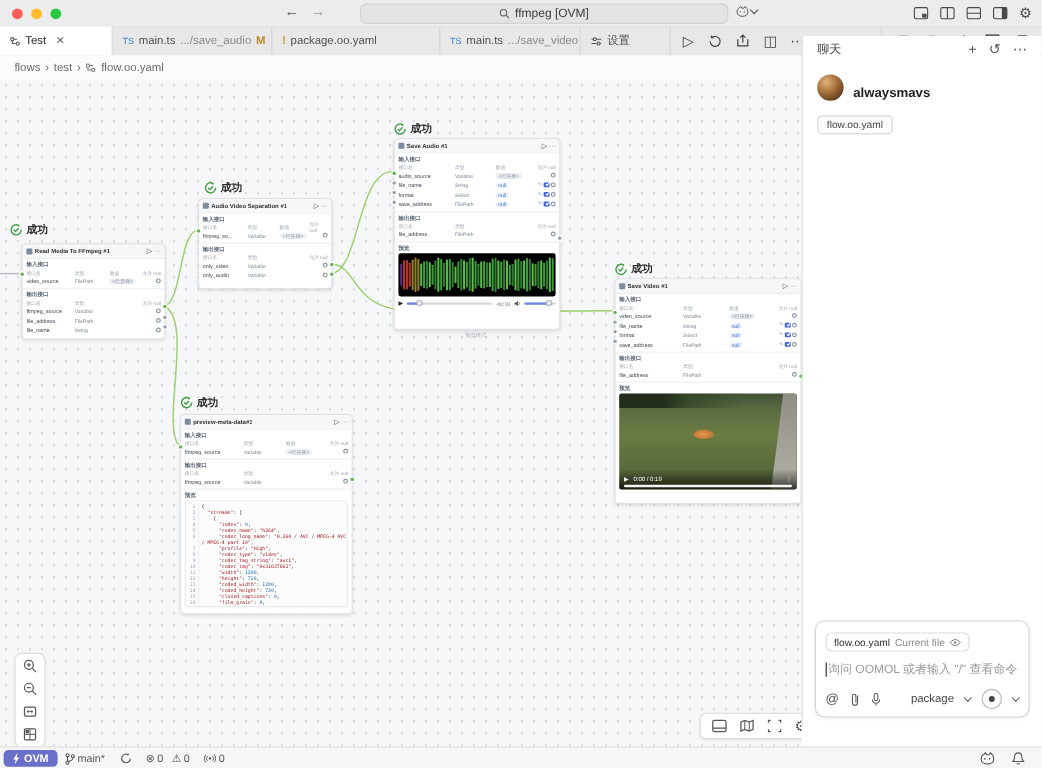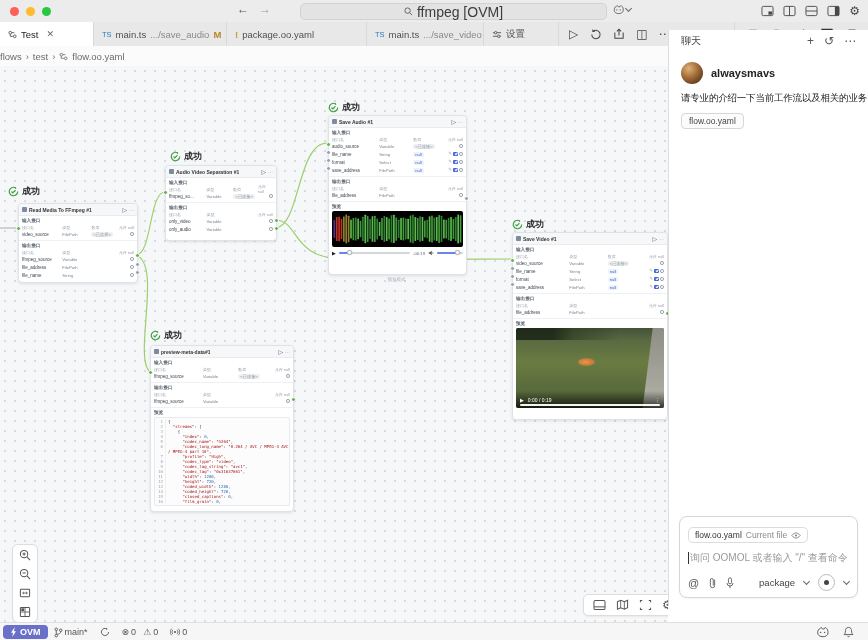--- a/index.html
+++ b/index.html
@@ -5,39 +5,39 @@
   html,body{margin:0;padding:0;}
   body{width:868px;height:640px;position:relative;overflow:hidden;background:#fff;
        font-family:"Liberation Sans","DejaVu Sans",sans-serif;-webkit-font-smoothing:antialiased;}
   svg{display:block}
   .spacer{flex:1}
   
   .titlebar{position:absolute;left:0;top:0;width:868px;height:22px;background:#ececec;border-bottom:1px solid #d9d9d9;}
   .tl{position:absolute;top:7px;width:9px;height:9px;border-radius:50%}
   .navarrow{position:absolute;top:2px;font-size:12px;color:#555}
   .searchbox{position:absolute;left:300px;top:3px;width:305px;height:15px;background:#e3e3e3;border:1px solid #d2d2d2;border-radius:5px;
-             display:flex;align-items:center;justify-content:center;gap:4px;font-size:14px;color:#3c3c3c}
+             display:flex;align-items:center;justify-content:center;gap:4px;font-size:10px;color:#3c3c3c}
   .tb-cat{position:absolute;left:612px;top:4px;display:flex;align-items:center;gap:2px;color:#555}
   .winicons{position:absolute;right:8px;top:4px;display:flex;gap:9px;align-items:center;color:#484848}
   .chv{display:inline-block;width:4px;height:4px;border-right:1px solid #666;border-bottom:1px solid #666;transform:rotate(45deg);margin-bottom:2px}
   
   .tabbar{position:absolute;left:0;top:22px;width:868px;height:24px;background:#e8e8e8;border-bottom:1px solid #d8d8d8;display:flex;align-items:stretch}
   .tab{display:flex;align-items:center;gap:4px;padding:0 8px;border-right:1px solid #d8d8d8;font-size:9.5px;color:#505050;white-space:nowrap}
   .tab.active{background:#fff;color:#222}
   .tab .ts{color:#3178c6;font-weight:normal;font-size:7.5px}
   .tab .dim{color:#8a8a8a}
   .tab .mod{color:#b5892a;font-weight:bold}
   .tab .warn{color:#d19a2f;font-weight:bold}
   .tab .x{margin-left:4px;color:#666;font-size:9px}
   .edtools{display:flex;align-items:center;gap:11px;padding:0 10px;color:#444;font-size:12px}
   .ptools{display:flex;align-items:center;gap:12px;padding:0 10px;border-left:1px solid #d8d8d8}
   .pticon{display:flex;align-items:center;padding:3px 0}
   .pticon.active{border-bottom:2px solid #3c3c3c}
   
-  .crumbbar{position:absolute;left:0;top:46px;width:668px;height:20px;background:#fbfbfb;display:flex;align-items:center;gap:4px;font-size:9.5px;color:#6b6b6b}
+  .crumbbar{position:absolute;left:0;top:46px;width:668px;height:20px;background:#fbfbfb;display:flex;align-items:center;gap:4px;padding-left:12px;font-size:9.5px;color:#6b6b6b}
   
   .canvas{position:absolute;left:0;top:66px;width:668px;height:556px;background:#f6f7f8;
           background-image:radial-gradient(#d7d9db 0.7px,transparent 0.8px);background-size:10px 10px;overflow:hidden}
   .edges{position:absolute;left:0;top:0}
   .e{fill:none;stroke:#9ccf6d;stroke-width:1.2}
   .egray{fill:none;stroke:#b4bac2;stroke-width:1.2}
   .badge{position:absolute;display:flex;align-items:center;gap:3px;font-size:9px;font-weight:bold;color:#2b2b2b}
   .node{position:absolute;background:#fff;border:1px solid #dfe2e6;border-radius:4px;box-shadow:0 1px 3px rgba(0,0,0,.10);color:#445}
   .nhead{height:11px;display:flex;align-items:center;gap:2px;padding:0 3px;background:#f6f7f8;border-bottom:1px solid #e9ebee;border-radius:4px 4px 0 0}
   .nicon{width:5px;height:5px;border-radius:1px;background:#7d8aa0;flex:none}
@@ -86,21 +86,21 @@
   .lc{white-space:pre-wrap;color:#333;word-break:break-all}
   .jk{color:#a31515}.js{color:#a31515}.jn{color:#1a6bbf}
   .zoompanel{position:absolute;left:12px;top:478px;width:24px;background:#fff;border:1px solid #ddd;border-radius:6px;
              display:flex;flex-direction:column;align-items:center;padding:4px 0;gap:7px;box-shadow:0 1px 2px rgba(0,0,0,.06)}
   .brtools{position:absolute;left:583px;top:528px;height:20px;background:#fff;border:1px solid #ddd;border-radius:5px;
            display:flex;align-items:center;gap:10px;padding:0 9px;box-shadow:0 1px 2px rgba(0,0,0,.06);color:#555}
   
   .rpanel{position:absolute;left:668px;top:30px;width:200px;height:576px;background:#fff;border-left:1px solid #dcdcdc;box-sizing:border-box}
   .rhead{height:22px;display:flex;align-items:center;padding:0 12px;font-size:10px;color:#444}
   .rhead .ricons{margin-left:auto;display:flex;gap:10px;align-items:center;font-size:12px;color:#555}
-  .urow{display:flex;align-items:center;gap:8px;padding:10px 12px 6px}
+  .urow{display:flex;align-items:flex-end;gap:8px;padding:10px 12px 6px}
   .avatar{width:22px;height:22px;border-radius:50%;flex:none;
           background:radial-gradient(circle at 35% 30%,#e0b27a 0%,#a06a36 45%,#5d3c1e 80%,#3a2512 100%)}
   .uname{font-size:11px;font-weight:bold;color:#222}
   .utext{padding:2px 12px;font-size:9.5px;color:#222;white-space:nowrap;overflow:hidden;letter-spacing:-.2px}
   .fchip{display:inline-block;margin:6px 12px 0;padding:2px 7px;border:1px solid #d7d7d7;border-radius:4px;font-size:8.5px;color:#444;background:#fcfcfc}
   .crow{display:flex;align-items:center;gap:7px;padding:16px 12px 0}
   .cname{font-size:11px;font-weight:bold;color:#111}
   .cstatus{font-size:10px;color:#8a8a8a}
   .composer{position:absolute;left:10px;right:10px;bottom:8px;border:1px solid #d6d6d6;border-radius:8px;background:#fff;
             box-shadow:0 1px 3px rgba(0,0,0,.05);padding:7px 8px 6px;box-sizing:border-box}
@@ -842,21 +842,20 @@
     <span class="ricons">
       <span>+</span>
       <span>↺</span>
       <span>⋯</span>
     </span>
   </div>
   <div class="urow">
     <span class="avatar"></span>
     <span class="uname">alwaysmavs</span>
   </div>
-  <div class="utext">请专业的介绍一下当前工作流以及相关的业务</div>
   <span class="fchip">flow.oo.yaml</span>
 
   <div class="composer">
     <span class="ctx">
       <span>flow.oo.yaml</span>
       <span class="ctxlabel">Current file</span>
       <svg width="10" height="7" viewBox="0 0 12 8">
           <path d="M1 4c2-2.6 4-3 5-3s3 .4 5 3c-2 2.6-4 3-5 3S3 6.6 1 4z" fill="none" stroke="#777"></path>
           <circle cx="6" cy="4" r="1.2" fill="#777"></circle>
         </svg>

